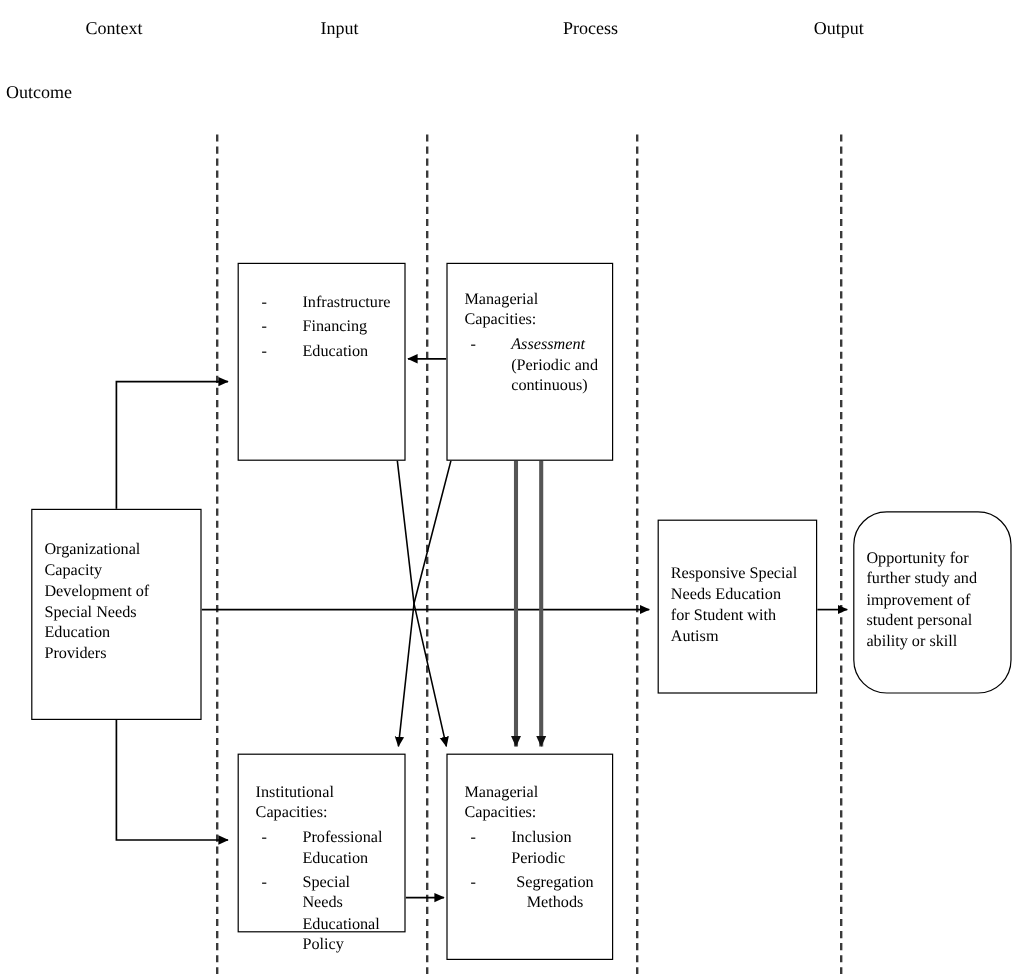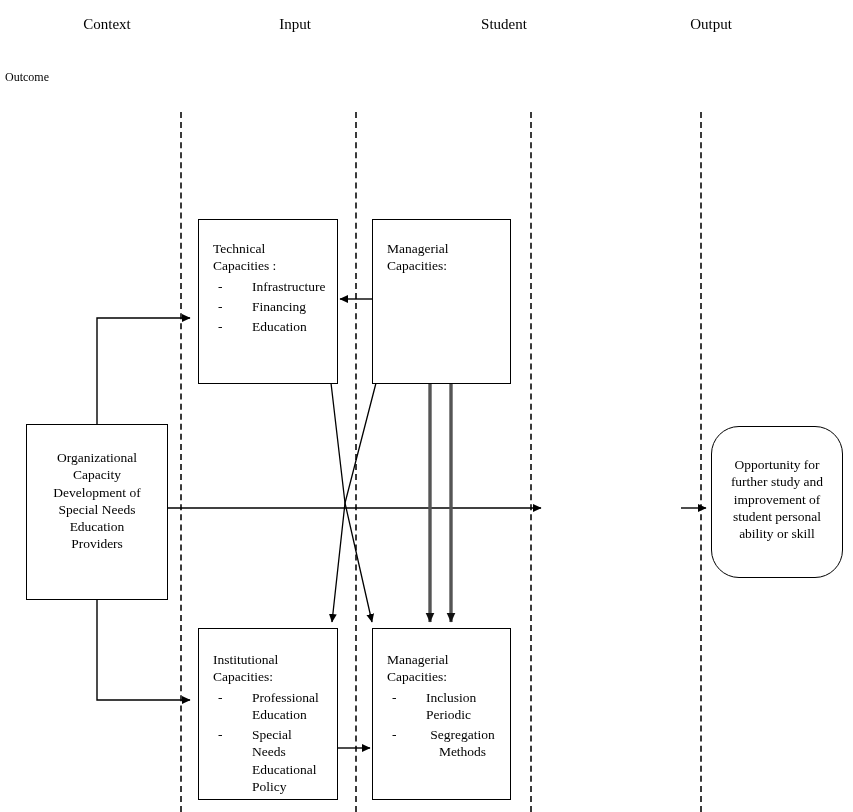--- a/index.html
+++ b/index.html
@@ -19,25 +19,24 @@
     background: #ffffff;
     overflow: hidden;
   }
   .col-header {
     position: absolute;
     font-size: 15px;
     line-height: 1;
     white-space: nowrap;
     text-align: center;
     transform: translateX(-50%);
-    margin-left: 12px;
   }
   .outcome-label {
     position: absolute;
-    font-size: 12px;
+    font-size: 15px;
     line-height: 1;
     white-space: nowrap;
   }
   .divider {
     position: absolute;
     width: 0;
     border-left: 2px dashed #3a3a3a;
   }
   .node {
     position: absolute;
@@ -49,21 +48,20 @@
   }
   .node-inner {
     position: absolute;
     left: 0;
     right: 0;
   }
   .node-title {
     white-space: pre-line;
   }
   .node.centered .node-inner {
-    text-align: center;
     padding: 0 10px;
   }
   .node.listed .node-inner {
     padding: 0 8px 0 14px;
   }
   ul.bullets {
     list-style: none;
     margin: 0;
     padding: 0;
   }
@@ -90,21 +88,21 @@
     pointer-events: none;
   }
 </style>
 </head>
 <body>
 
 <div id="canvas">
 
   <div class="col-header" style="left:95px; top:17px;">Context</div>
   <div class="col-header" style="left:283px; top:17px;">Input</div>
-  <div class="col-header" style="left:492px; top:17px;">Student</div>
+  <div class="col-header" style="left:492px; top:17px;">Process</div>
   <div class="col-header" style="left:699px; top:17px;">Output</div>
 
   <div class="outcome-label" style="left:5px; top:71px;">Outcome</div>
 
   <div class="divider" style="left:180px; top:112px; height:700px;"></div>
   <div class="divider" style="left:355px; top:112px; height:700px;"></div>
   <div class="divider" style="left:530px; top:112px; height:700px;"></div>
   <div class="divider" style="left:700px; top:112px; height:700px;"></div>
 
   <svg class="wires" viewBox="0 0 853 812">
@@ -153,56 +151,64 @@
       <path d="M430,384 L430,622" fill="none" stroke="#555555" stroke-width="3.4" marker-start="url(#ahg)" marker-end="url(#ahg)"></path>
     </g>
 
     <g>
       <path d="M451,384 L451,622" fill="none" stroke="#555555" stroke-width="3.4" marker-start="url(#ahg)" marker-end="url(#ahg)"></path>
     </g>
   </svg>
 
   <div class="node listed" style="left:198px; top:219px; width:140px; height:165px;">
     <div class="node-inner" style="top:20px;">
-      <div class="node-title">Technical
-Capacities :</div>
       <ul class="bullets">
         <li style="white-space:pre-line;">Infrastructure</li>
         <li style="white-space:pre-line;">Financing</li>
         <li style="white-space:pre-line;">Education</li>
       </ul>
     </div>
   </div>
 
   <div class="node listed" style="left:372px; top:219px; width:139px; height:165px;">
     <div class="node-inner" style="top:20px;">
       <div class="node-title">Managerial
 Capacities:</div>
+      <ul class="bullets">
+        <li style="white-space:pre-line;"><span class="ital">Assessment</span><br><span style="white-space:pre-line;">(Periodic and
+continuous)</span></li>
+      </ul>
     </div>
   </div>
 
   <div class="node centered" style="left:26px; top:424px; width:142px; height:176px;">
     <div class="node-inner node-title" style="top:24px;">Organizational
 Capacity
 Development of
 Special Needs
 Education
 Providers</div>
   </div>
 
+  <div class="node centered" style="left:548px; top:433px; width:133px; height:145px;">
+    <div class="node-inner node-title" style="top:35px;">Responsive Special
+Needs Education
+for Student with
+Autism</div>
+  </div>
 
   <div class="node centered" style="left:711px; top:426px; width:132px; height:152px;border-radius:28px;">
     <div class="node-inner node-title" style="top:29px;">Opportunity for
 further study and
 improvement of
 student personal
 ability or skill</div>
   </div>
 
-  <div class="node listed" style="left:198px; top:628px; width:140px; height:172px;">
+  <div class="node listed" style="left:198px; top:628px; width:140px; height:149px;">
     <div class="node-inner" style="top:22px;">
       <div class="node-title">Institutional
 Capacities:</div>
       <ul class="bullets">
         <li style="white-space:pre-line;">Professional
 Education</li>
         <li style="white-space:pre-line;">Special Needs
 Educational
 Policy</li>
       </ul>

